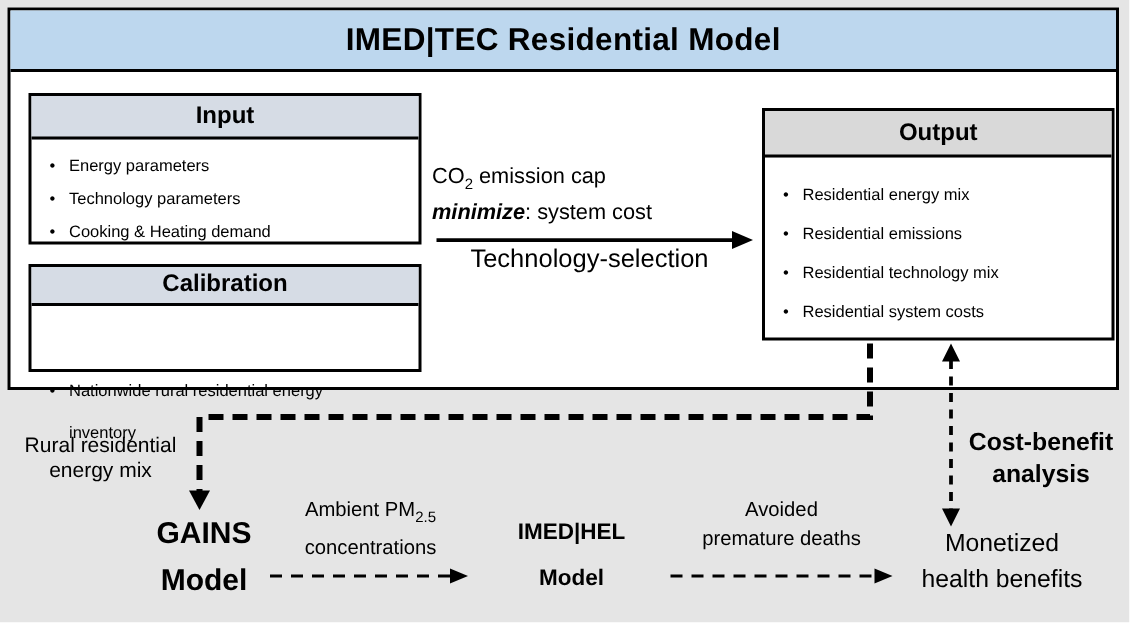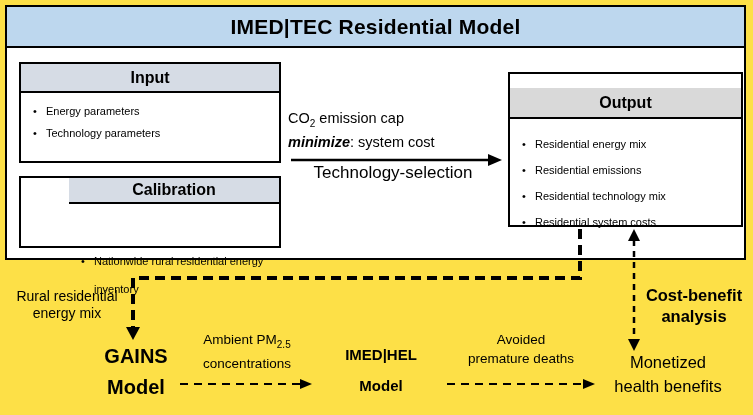--- a/index.html
+++ b/index.html
@@ -1,17 +1,17 @@
 <!DOCTYPE html>
 <html style="--title-bg: #BDD7EE; --io-header-bg: #D6DCE5; --output-header-bg: #D9D9D9; --border: #000000;"><head>
 <meta charset="utf-8">
 <style>
   html,body{margin:0;padding:0;background:#fff;}
   body{font-family:"Liberation Sans","DejaVu Sans",sans-serif;color:#000;}
-  .canvas{position:relative;width:753px;height:415px;background:#fde047;overflow:hidden;}
+  .canvas{position:relative;width:753px;height:415px;background:#e5e5e5;overflow:hidden;}
 
   
   .outer-box{position:absolute;left:5px;top:5px;width:741px;height:255px;
     border:2px solid var(--border);box-sizing:border-box;background:#fff;}
   .title-bar{position:absolute;left:0;top:0;right:0;height:39px;
     background:var(--title-bg);border-bottom:2px solid var(--border);
     display:flex;align-items:center;justify-content:center;
     font-weight:bold;font-size:21px;letter-spacing:.2px;}
 
   
@@ -21,26 +21,26 @@
   .hdr-blue{background:var(--io-header-bg);}
   .hdr-gray{background:var(--output-header-bg);}
   ul.blist{list-style:none;margin:0;padding:7px 6px 0 8px;}
   ul.blist li{position:relative;padding-left:17px;font-size:11px;}
   ul.blist li::before{content:"\2022";position:absolute;left:4px;}
 
   .input-box{left:19px;top:62px;width:262px;height:101px;}
   .input-box .box-header{height:27px;}
   .input-box li{line-height:22px;}
 
-  .calib-box{left:19px;top:176px;width:262px;height:72px;padding-left:48px;}
+  .calib-box{left:19px;top:176px;width:262px;height:72px;}
   .calib-box .box-header{height:24px;}
   .calib-box li{line-height:28px;width:200px;margin-top:36px;}
 
   .output-box{left:508px;top:72px;width:235px;height:155px;}
-  .output-box .box-header{height:29px;margin-top:14px;}
+  .output-box .box-header{height:29px;}
   .output-box ul.blist{padding-top:12px;}
   .output-box li{line-height:26px;}
 
   
   .cap-label{position:absolute;left:288px;top:109px;width:210px;text-align:left;
     font-size:14.5px;line-height:19px;}
   .cap-label sub, .amb-label sub{font-size:10px;}
   .min-word{font-weight:bold;font-style:italic;}
   .tech-label{position:absolute;left:283px;top:163px;width:220px;text-align:center;
     font-weight:normal;font-size:17px;}
@@ -66,20 +66,21 @@
     <div class="title-bar">
       <span>IMED|TEC Residential Model</span>
     </div>
   </div>
 
   <div class="box input-box">
     <div class="box-header hdr-blue">Input</div>
     <ul class="blist">
       <li>Energy parameters</li>
       <li>Technology parameters</li>
+      <li>Cooking &amp; Heating demand</li>
     </ul>
   </div>
 
   <div class="box calib-box">
     <div class="box-header hdr-blue">Calibration</div>
     <ul class="blist">
       <li>Nationwide rural residential energy inventory</li>
     </ul>
   </div>
 

